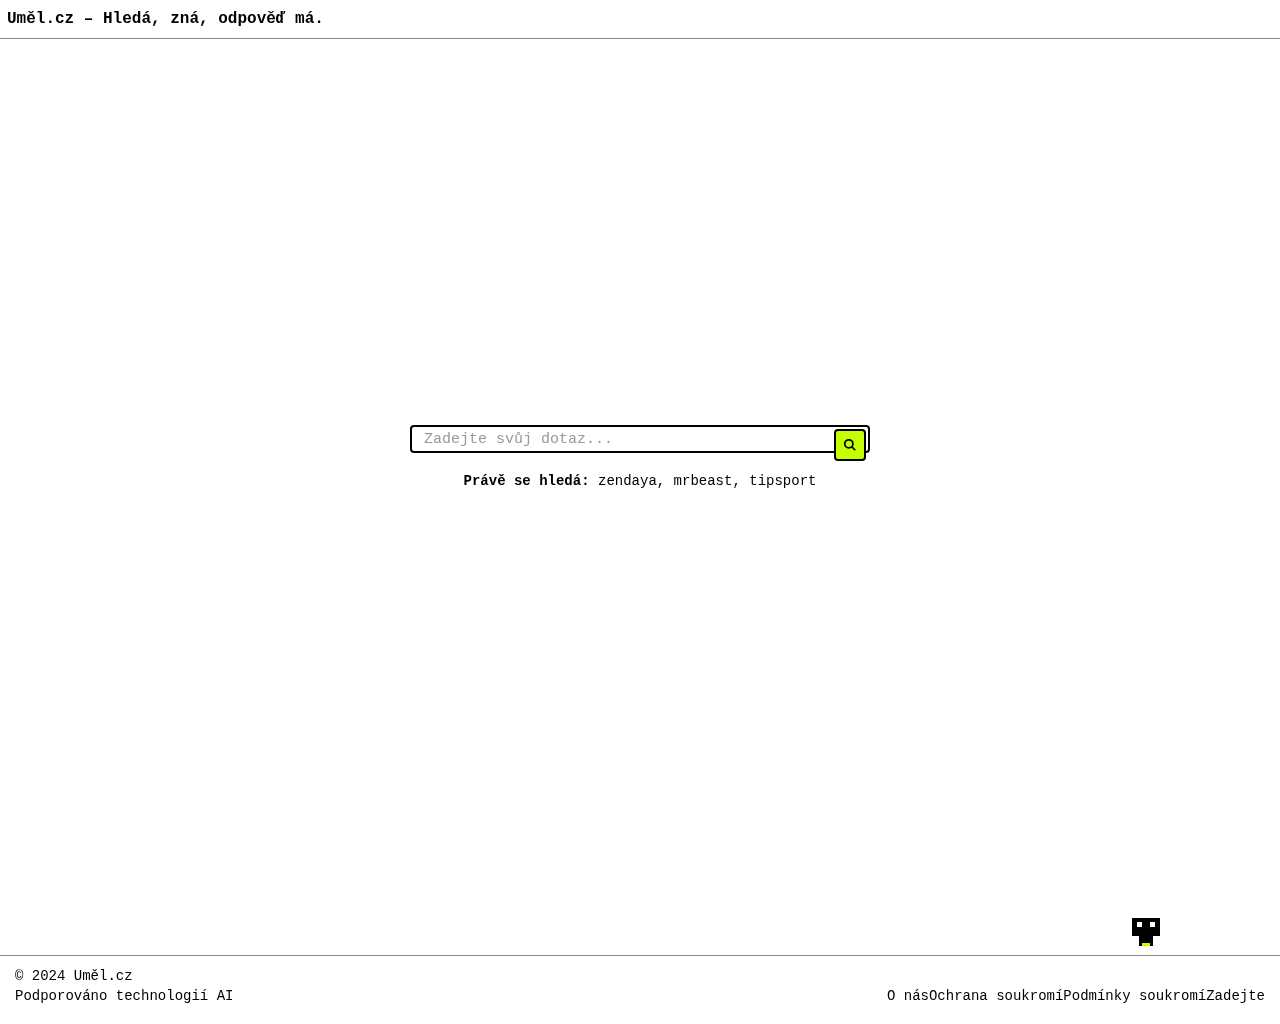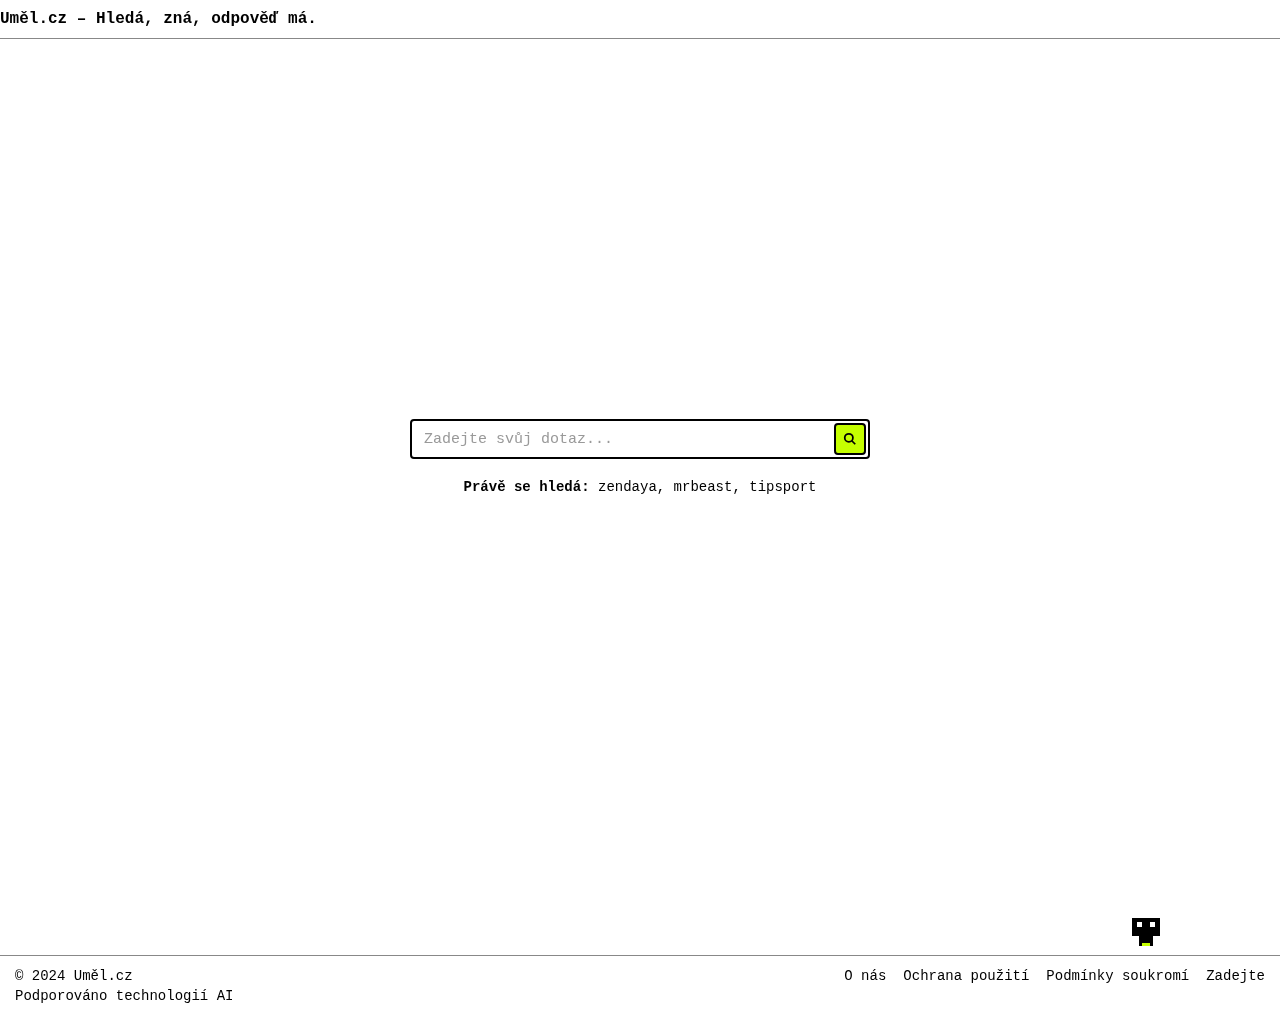--- a/index.html
+++ b/index.html
@@ -13,21 +13,21 @@
       width: 1280px;
       height: 1024px;
       display: flex;
       flex-direction: column;
       background: #ffffff;
       color: #000000;
       overflow: hidden;
     }
     
     header {
-      padding: 10px 0;
+      padding: 10px 7px;
       border-bottom: 1px solid #888888;
     }
     
     header h1 {
       font-size: 16px;
       font-weight: bold;
     }
     
     main {
       flex: 1;
@@ -39,21 +39,21 @@
       padding-bottom: 80px;
     }
     
     .search-container {
       position: relative;
       width: 460px;
     }
     
     .search-input {
       width: 100%;
-      height: 40px;
+      height: 28px;
       padding: 8px 48px 8px 12px;
       font-family: 'Courier New', Courier, monospace;
       font-size: 15px;
       border: 2px solid #000000;
       border-radius: 4px;
       outline: none;
     }
     
     .search-input::placeholder {
       color: #999999;
@@ -141,33 +141,33 @@
       width: 8px;
       height: 3px;
       background: #c5ff00;
     }
     
     footer {
       border-top: 1px solid #888888;
       padding: 12px 15px 20px 15px;
       display: flex;
       justify-content: space-between;
-      align-items: flex-start;
+      align-items: flex-end;
       font-size: 14px;
     }
     
     .footer-left {
       display: flex;
       flex-direction: column;
       gap: 4px;
     }
     
     .footer-right {
       display: flex;
-      gap: 17px;
+      gap: 0;
     }
     
     .footer-link {
       color: #000000;
       text-decoration: none;
       cursor: pointer;
     }
   </style>
 </head>
 <body>
@@ -203,17 +203,17 @@
   <div class="robot-body"></div>
 </div>
 
 <footer>
   <div class="footer-left">
     <span>© 2024 Uměl.cz</span>
     <span>Podporováno technologií AI</span>
   </div>
   <div class="footer-right">
     <a class="footer-link">O nás</a>
-    <a class="footer-link">Ochrana použití</a>
+    <a class="footer-link">Ochrana soukromí</a>
     <a class="footer-link">Podmínky soukromí</a>
     <a class="footer-link">Zadejte</a>
   </div>
 </footer>
 
 </body></html>

